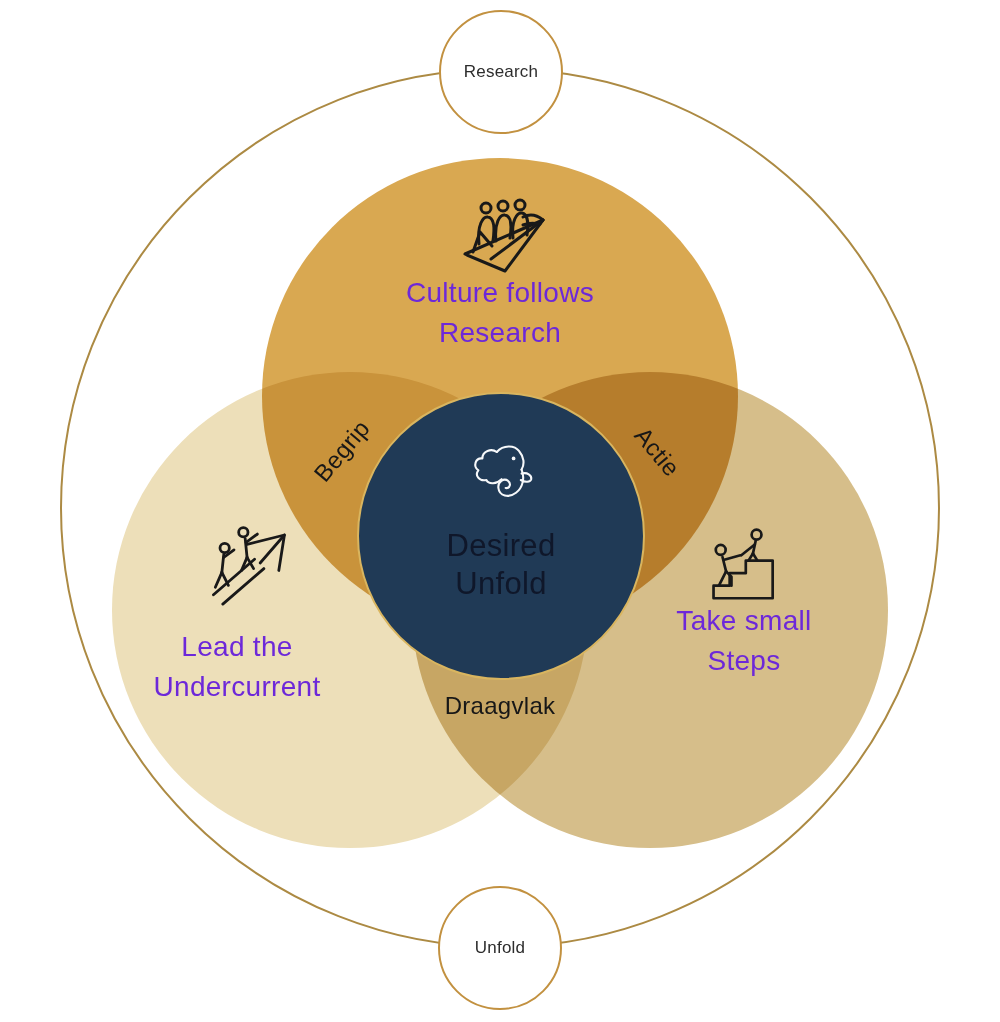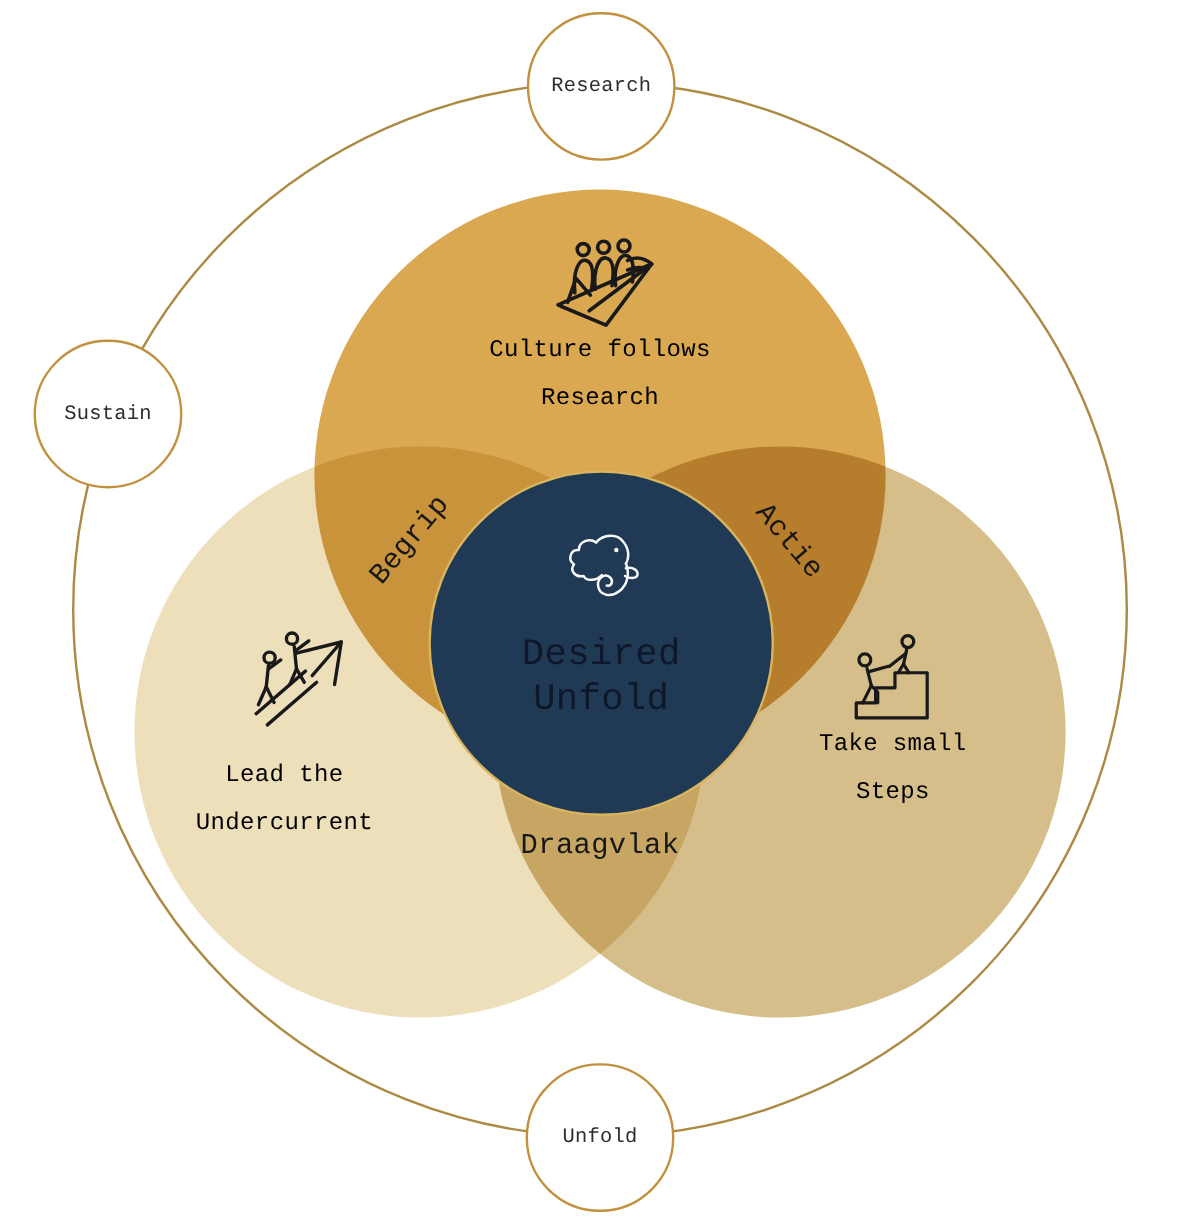--- a/index.html
+++ b/index.html
@@ -1,20 +1,20 @@
 <!DOCTYPE html>
 <html><head>
 <meta charset="utf-8">
 <style>
   html,body{margin:0;padding:0;background:#ffffff;}
   .canvas{
     position:relative;
     width:1000px;height:1022px;
     background:#ffffff;
-    font-family:Liberation Mono, monospace;
+    font-family:Liberation Sans, sans-serif;
     overflow:hidden;
     isolation:isolate;
   }
   
   .ring{
     position:absolute;left:60px;top:68px;width:880px;height:880px;
     border:2px solid #AC8A43;border-radius:50%;
     box-sizing:border-box;
   }
   
@@ -37,22 +37,22 @@
   .venn.left{left:112px;top:372px;background:#EDDFB9;}
   .venn.right{left:412px;top:372px;background:#D6BE8A;}
   
   .center-circle{
     position:absolute;left:357px;top:392px;width:288px;height:288px;
     border-radius:50%;background:#203A56;border:2px solid #D9B55F;
     box-sizing:border-box;
   }
   
   .lbl{
-    position:absolute;text-align:center;color:#000000;
-    font-size:20px;line-height:40px;letter-spacing:.3px;
+    position:absolute;text-align:center;color:#6d28d9;
+    font-size:28px;line-height:40px;letter-spacing:.3px;
   }
   .lbl.culture{left:340px;top:273px;width:320px;}
   .lbl.lead{left:97px;top:603px;width:280px;margin-top:24px;}
   .lbl.steps{left:624px;top:601px;width:240px;}
   .lbl.desired{left:391px;top:527px;width:220px;color:#0f172a;font-size:31px;line-height:38px;}
   .overlap-lbl{
     position:absolute;text-align:center;color:#171717;font-size:24px;letter-spacing:.3px;
   }
   .overlap-lbl.begrip{left:282px;top:437px;width:120px;transform:rotate(-50deg);}
   .overlap-lbl.actie{left:607px;top:438px;width:100px;transform:rotate(50deg);}
@@ -82,23 +82,20 @@
   <div class="venn left"></div>
   <div class="venn right"></div>
 
   <div class="center-circle"></div>
 
   <div class="phase research">
     <span>Research</span>
   </div>
   <div class="phase unfold">
     <span>Unfold</span>
-  </div>
-  <div class="phase sustain">
-    <span>Sustain</span>
   </div>
 
   <div class="icon boat">
     <svg width="96" height="80" viewBox="0 0 96 80">
       <path d="M12 57 L90 23 L52 74 L14 58 Z"></path>
       <path d="M90 23 L38 62"></path>
       <path d="M20 55 L27 35 L39 49"></path>
       <circle cx="33" cy="11" r="5"></circle>
       <circle cx="50" cy="9" r="5"></circle>
       <circle cx="67" cy="8" r="5"></circle>

